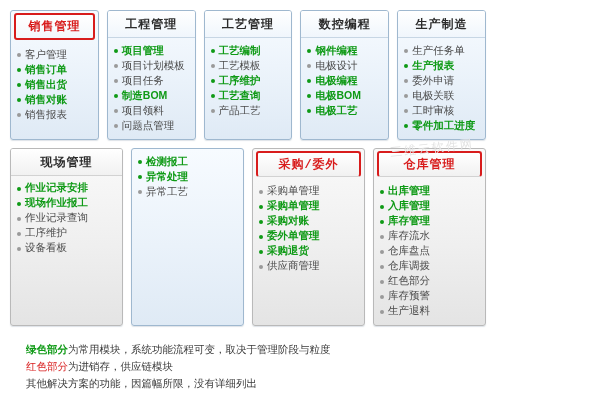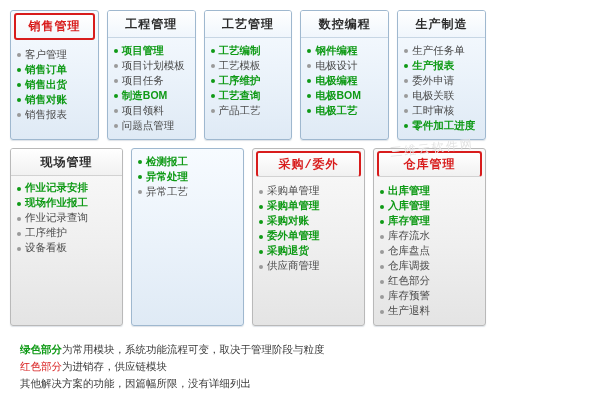--- a/index.html
+++ b/index.html
@@ -75,21 +75,21 @@
     width:4px;height:4px;border-radius:50%;
     background:#7f93a6;
     margin-right:4px;
     flex:none;
   }
   .item.green{color:#0f9a16;font-weight:bold;}
   .item.green .dot{background:#0f9a16;}
   .item.gray-dot .dot{background:#9a9a9a;}
   .legend{
     position:absolute;
-    left:20px;
+    left:26px;
     bottom:8px;
     font-size:10.5px;
     line-height:17px;
     color:#3a3a3a;
   }
   .legend .g{color:#0f9a16;font-weight:bold;}
   .legend .r{color:#d81c1c;font-weight:normal;}
   .watermark{
     position:absolute;
     right:22px;

